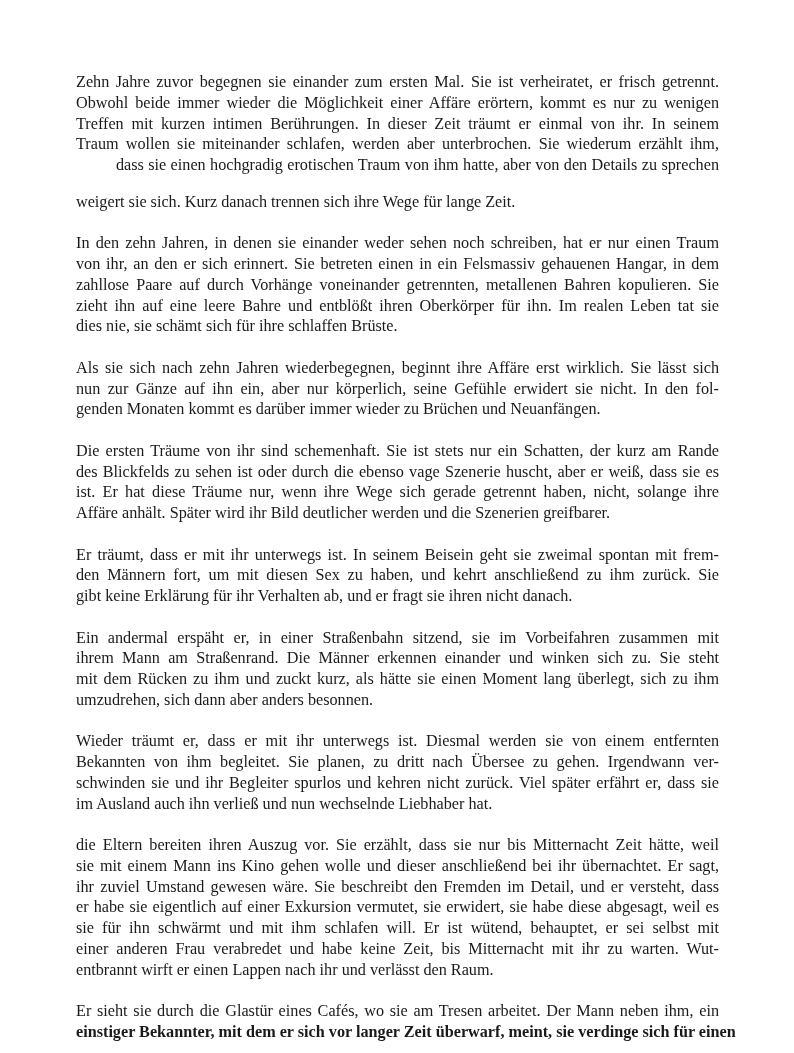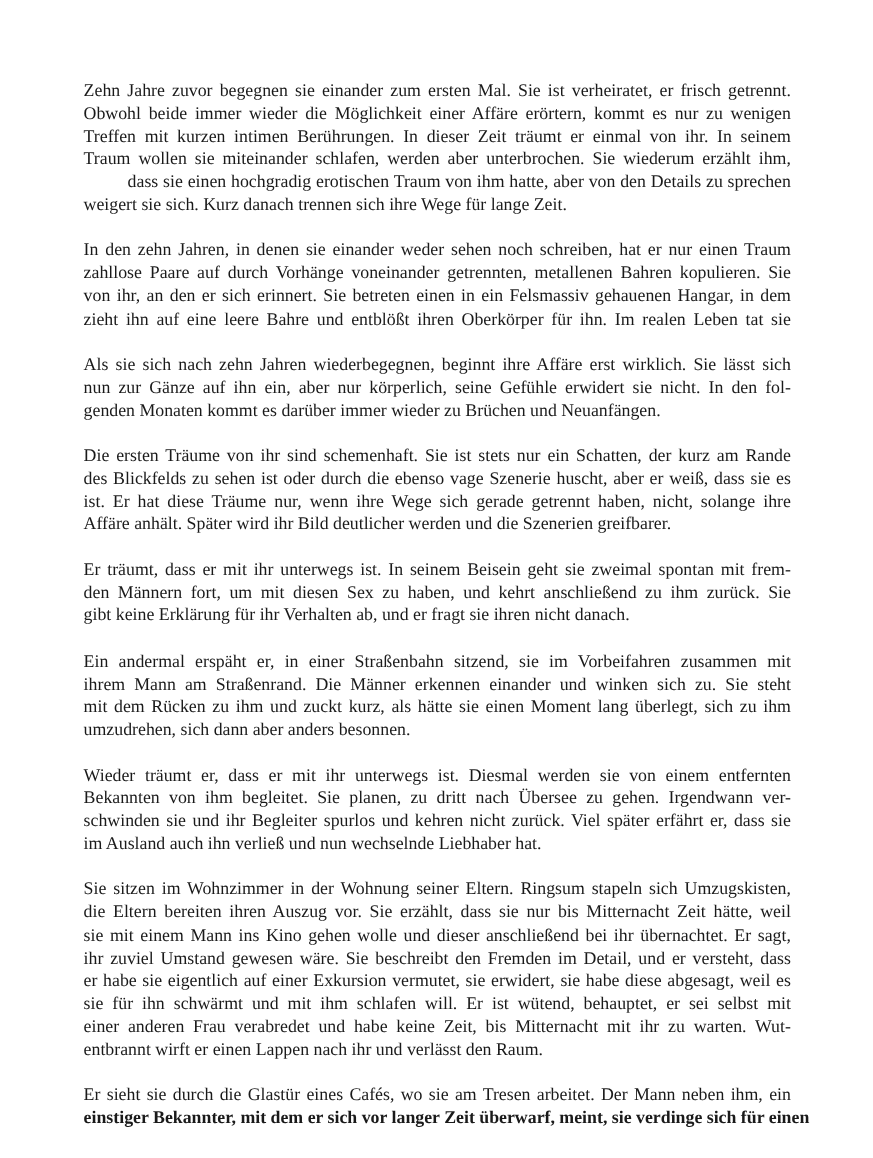--- a/index.html
+++ b/index.html
@@ -41,27 +41,28 @@
 </head>
 <body>
 
 <div class="page" id="page">
     <div class="para">
       <span class="line" style="display: block;">Zehn Jahre zuvor begegnen sie einander zum ersten Mal. Sie ist verheiratet, er frisch getrennt.</span>
       <span class="line" style="display: block;">Obwohl beide immer wieder die Möglichkeit einer Affäre erörtern, kommt es nur zu wenigen</span>
       <span class="line" style="display: block;">Treffen mit kurzen intimen Berührungen. In dieser Zeit träumt er einmal von ihr. In seinem</span>
       <span class="line" style="display: block;">Traum wollen sie miteinander schlafen, werden aber unterbrochen. Sie wiederum erzählt ihm,</span>
       <span class="line" style="display: block; margin-left: 40px;">dass sie einen hochgradig erotischen Traum von ihm hatte, aber von den Details zu sprechen</span>
-      <span class="line last" style="display: block;">weigert sie sich. Kurz danach trennen sich ihre Wege für lange Zeit.</span>
+      <span class="line last" style="display: block; margin-top: 16px;">weigert sie sich. Kurz danach trennen sich ihre Wege für lange Zeit.</span>
     </div>
     <div class="para">
       <span class="line" style="display: block;">In den zehn Jahren, in denen sie einander weder sehen noch schreiben, hat er nur einen Traum</span>
+      <span class="line" style="display: block;">von ihr, an den er sich erinnert. Sie betreten einen in ein Felsmassiv gehauenen Hangar, in dem</span>
       <span class="line" style="display: block;">zahllose Paare auf durch Vorhänge voneinander getrennten, metallenen Bahren kopulieren. Sie</span>
-      <span class="line" style="display: block;">von ihr, an den er sich erinnert. Sie betreten einen in ein Felsmassiv gehauenen Hangar, in dem</span>
       <span class="line" style="display: block;">zieht ihn auf eine leere Bahre und entblößt ihren Oberkörper für ihn. Im realen Leben tat sie</span>
+      <span class="line last" style="display: block;">dies nie, sie schämt sich für ihre schlaffen Brüste.</span>
     </div>
     <div class="para">
       <span class="line" style="display: block;">Als sie sich nach zehn Jahren wiederbegegnen, beginnt ihre Affäre erst wirklich. Sie lässt sich</span>
       <span class="line" style="display: block;">nun zur Gänze auf ihn ein, aber nur körperlich, seine Gefühle erwidert sie nicht. In den fol-</span>
       <span class="line last" style="display: block;">genden Monaten kommt es darüber immer wieder zu Brüchen und Neuanfängen.</span>
     </div>
     <div class="para">
       <span class="line" style="display: block;">Die ersten Träume von ihr sind schemenhaft. Sie ist stets nur ein Schatten, der kurz am Rande</span>
       <span class="line" style="display: block;">des Blickfelds zu sehen ist oder durch die ebenso vage Szenerie huscht, aber er weiß, dass sie es</span>
       <span class="line" style="display: block;">ist. Er hat diese Träume nur, wenn ihre Wege sich gerade getrennt haben, nicht, solange ihre</span>
@@ -78,21 +79,20 @@
       <span class="line" style="display: block;">mit dem Rücken zu ihm und zuckt kurz, als hätte sie einen Moment lang überlegt, sich zu ihm</span>
       <span class="line last" style="display: block;">umzudrehen, sich dann aber anders besonnen.</span>
     </div>
     <div class="para">
       <span class="line" style="display: block;">Wieder träumt er, dass er mit ihr unterwegs ist. Diesmal werden sie von einem entfernten</span>
       <span class="line" style="display: block;">Bekannten von ihm begleitet. Sie planen, zu dritt nach Übersee zu gehen. Irgendwann ver-</span>
       <span class="line" style="display: block;">schwinden sie und ihr Begleiter spurlos und kehren nicht zurück. Viel später erfährt er, dass sie</span>
       <span class="line last" style="display: block;">im Ausland auch ihn verließ und nun wechselnde Liebhaber hat.</span>
     </div>
     <div class="para">
-      <span class="line" style="display: block;">Sie sitzen im Wohnzimmer in der Wohnung seiner Eltern. Ringsum stapeln sich Umzugskisten,</span>
       <span class="line" style="display: block;">die Eltern bereiten ihren Auszug vor. Sie erzählt, dass sie nur bis Mitternacht Zeit hätte, weil</span>
       <span class="line" style="display: block;">sie mit einem Mann ins Kino gehen wolle und dieser anschließend bei ihr übernachtet. Er sagt,</span>
       <span class="line" style="display: block;">ihr zuviel Umstand gewesen wäre. Sie beschreibt den Fremden im Detail, und er versteht, dass</span>
       <span class="line" style="display: block;">er habe sie eigentlich auf einer Exkursion vermutet, sie erwidert, sie habe diese abgesagt, weil es</span>
       <span class="line" style="display: block;">sie für ihn schwärmt und mit ihm schlafen will. Er ist wütend, behauptet, er sei selbst mit</span>
       <span class="line" style="display: block;">einer anderen Frau verabredet und habe keine Zeit, bis Mitternacht mit ihr zu warten. Wut-</span>
       <span class="line last" style="display: block;">entbrannt wirft er einen Lappen nach ihr und verlässt den Raum.</span>
     </div>
     <div class="para">
       <span class="line" style="display: block;">Er sieht sie durch die Glastür eines Cafés, wo sie am Tresen arbeitet. Der Mann neben ihm, ein</span>

